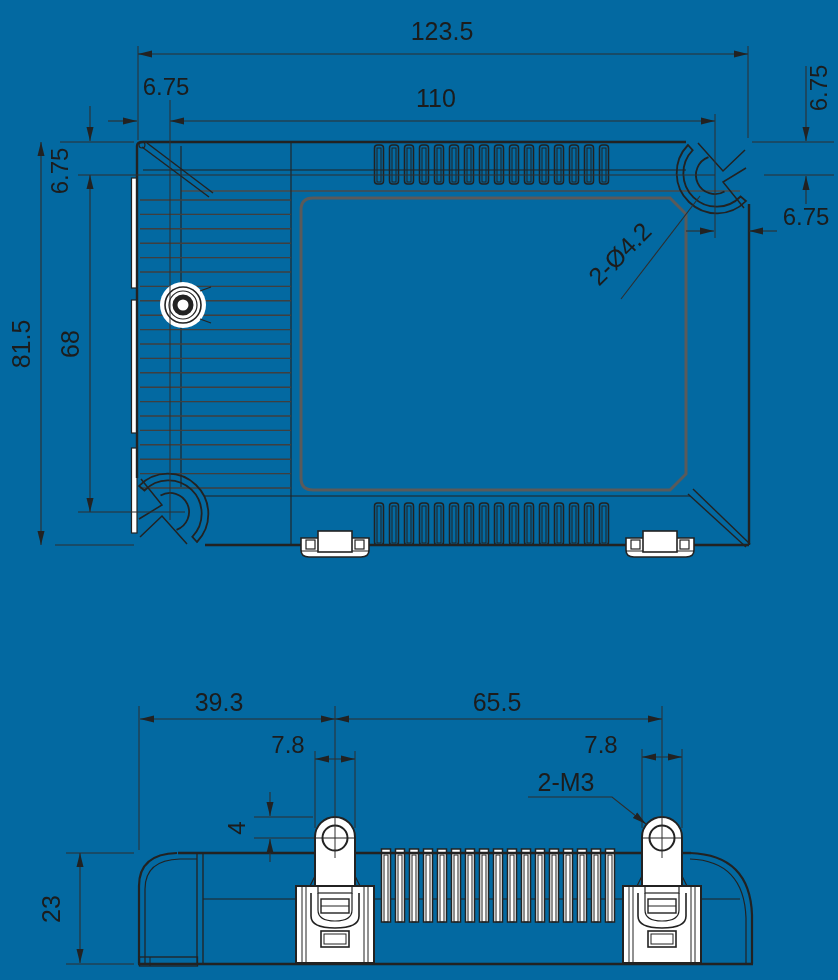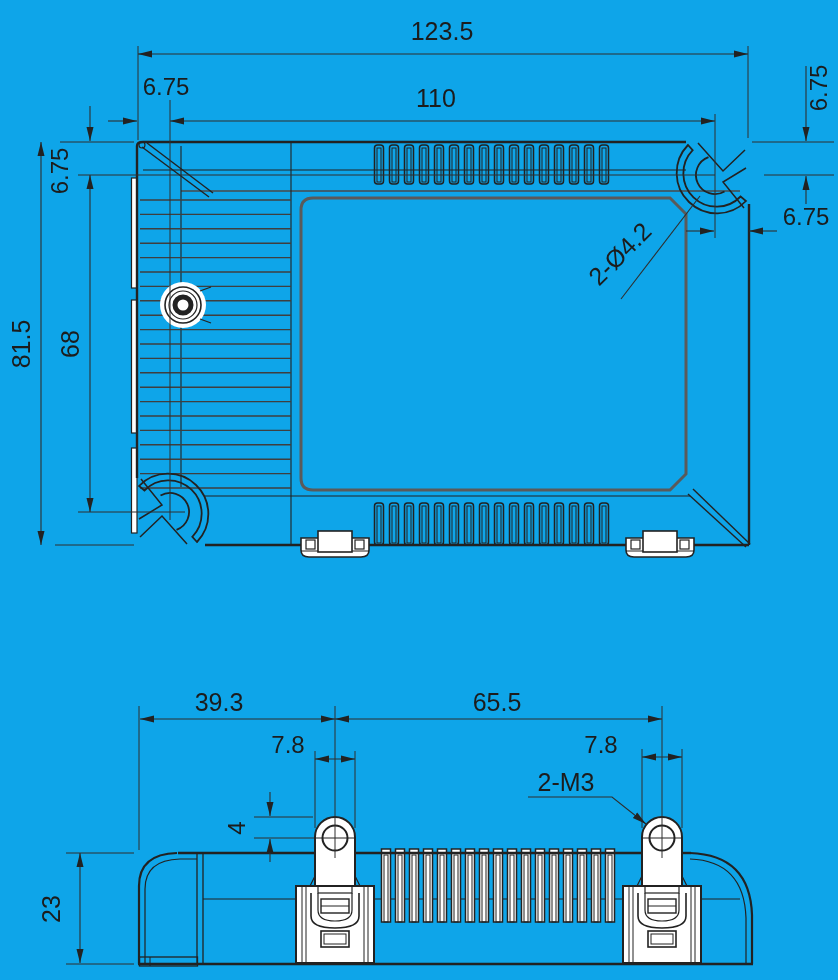--- a/index.html
+++ b/index.html
@@ -1,16 +1,16 @@
 <!DOCTYPE html>
 <html><head>
 <meta charset="utf-8">
 <style>
   html,body{margin:0;padding:0;background:#ffffff;}
-  .canvas{position:relative;width:838px;height:980px;background:#0ea5e9;overflow:hidden;
+  .canvas{position:relative;width:838px;height:980px;background:#0369a1;overflow:hidden;
           font-family:"Liberation Sans", sans-serif;}
   svg{display:block}
   text{fill:#1c1c1c;font-family:"Liberation Sans", sans-serif;}
   .dimtxt{font-size:25px;}
   .dimtxt-s{font-size:24px;}
 </style>
 </head>
 <body>
 
 <div class="canvas">

